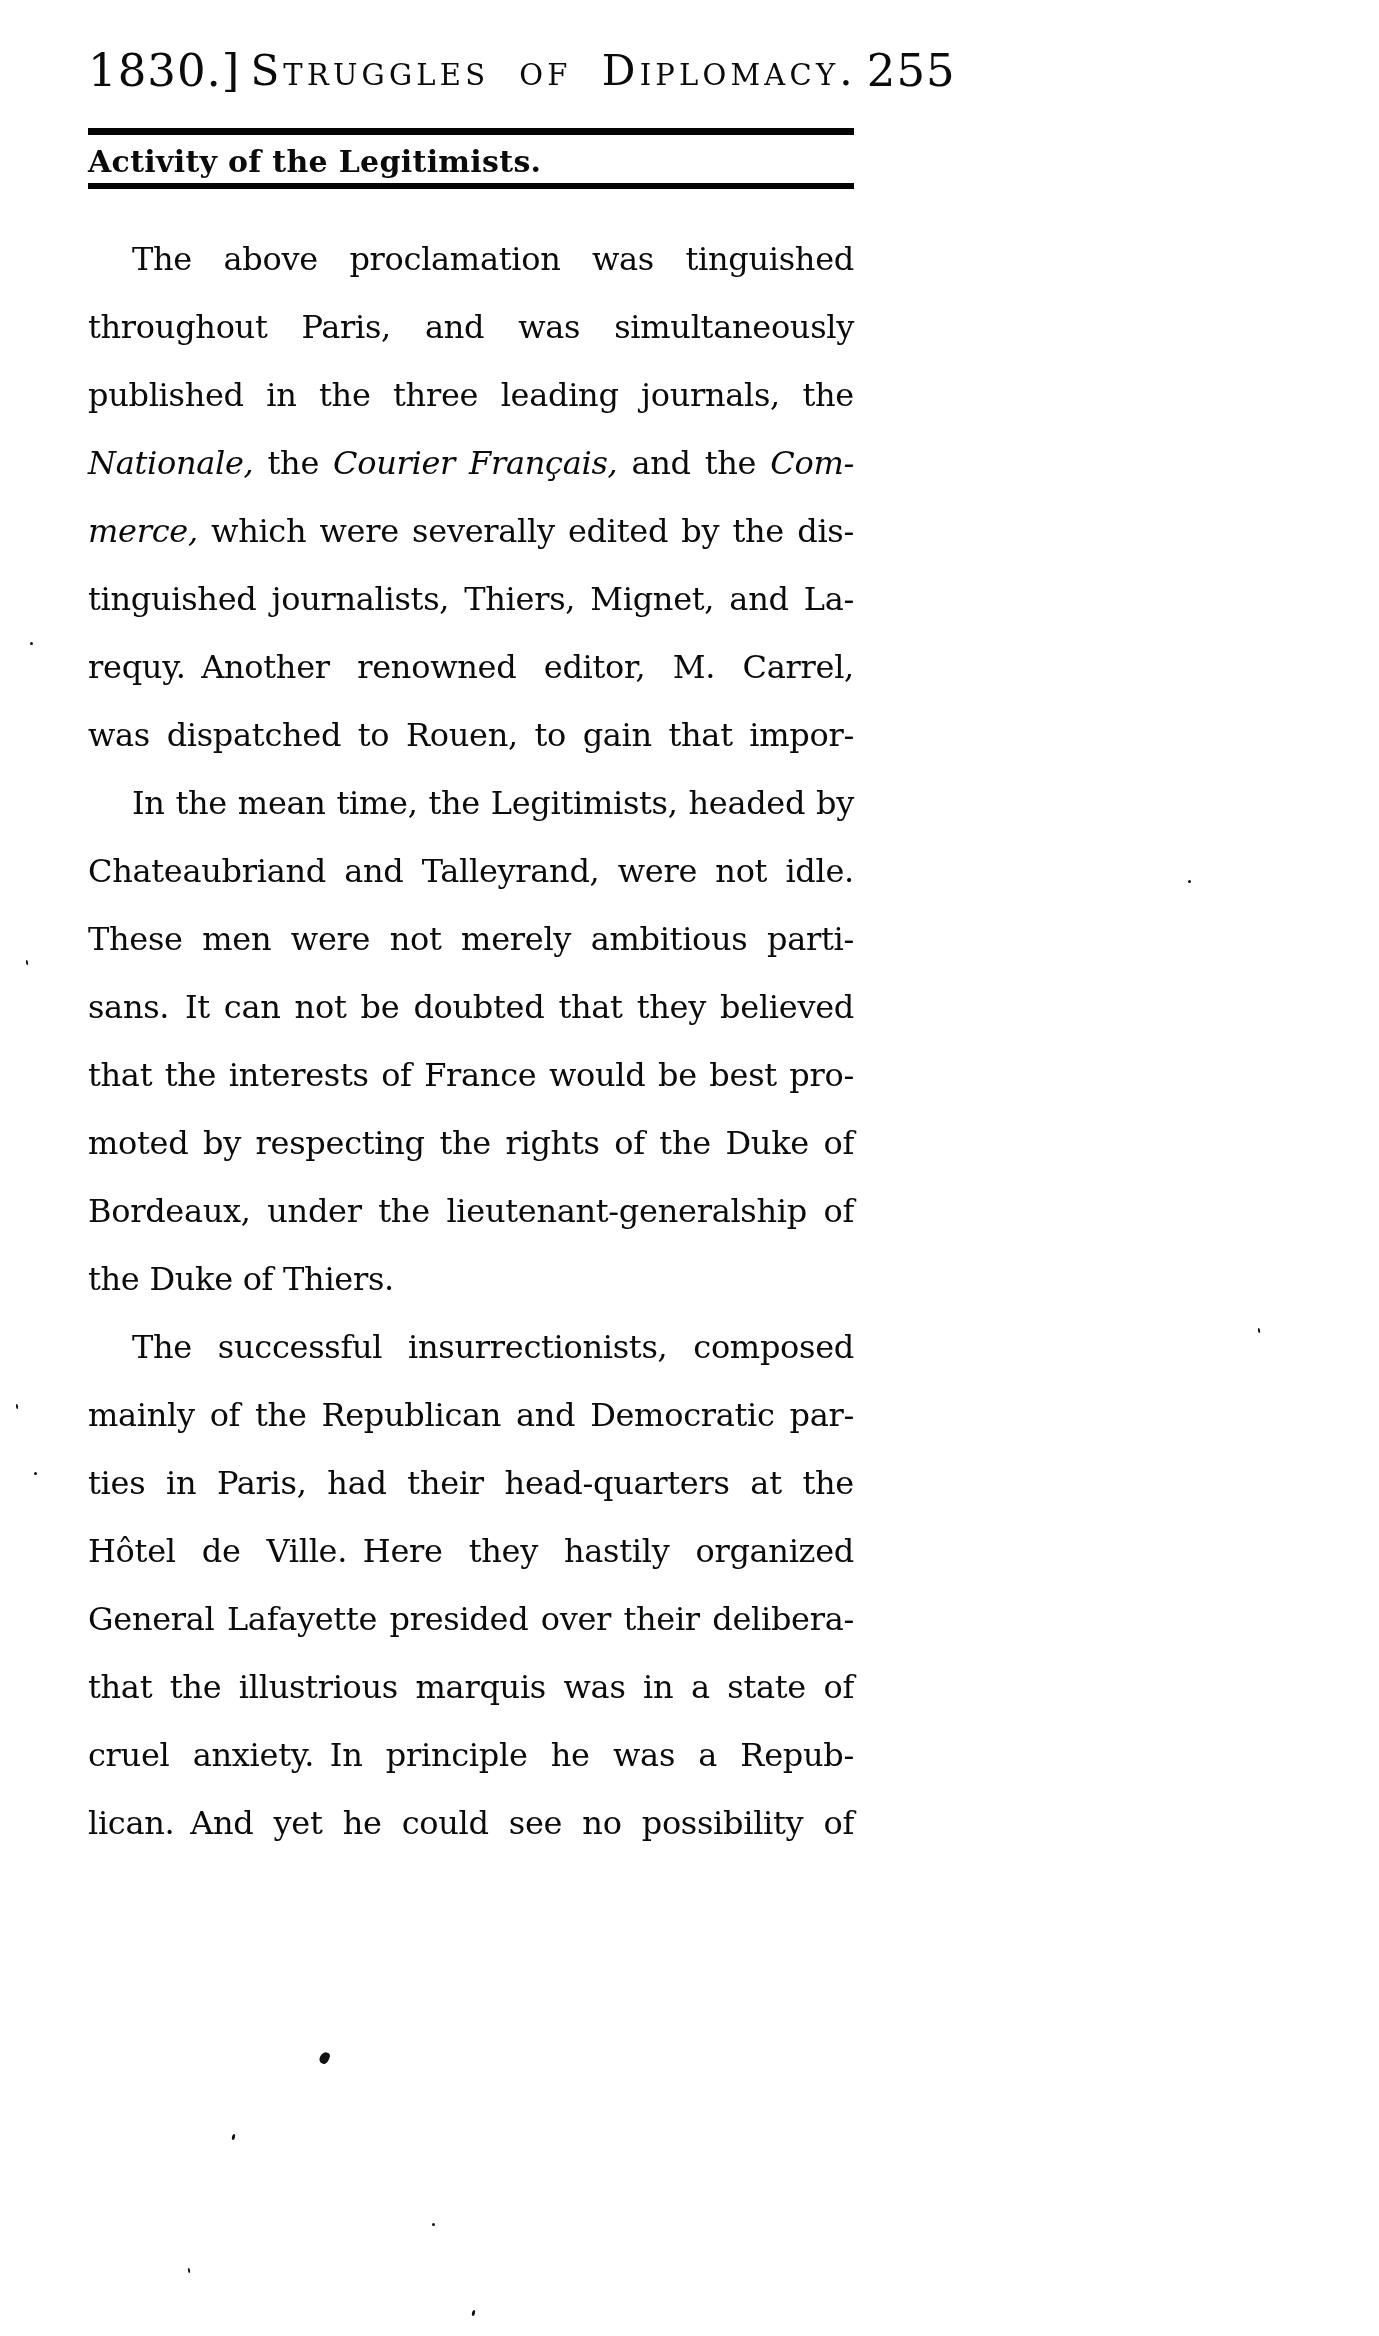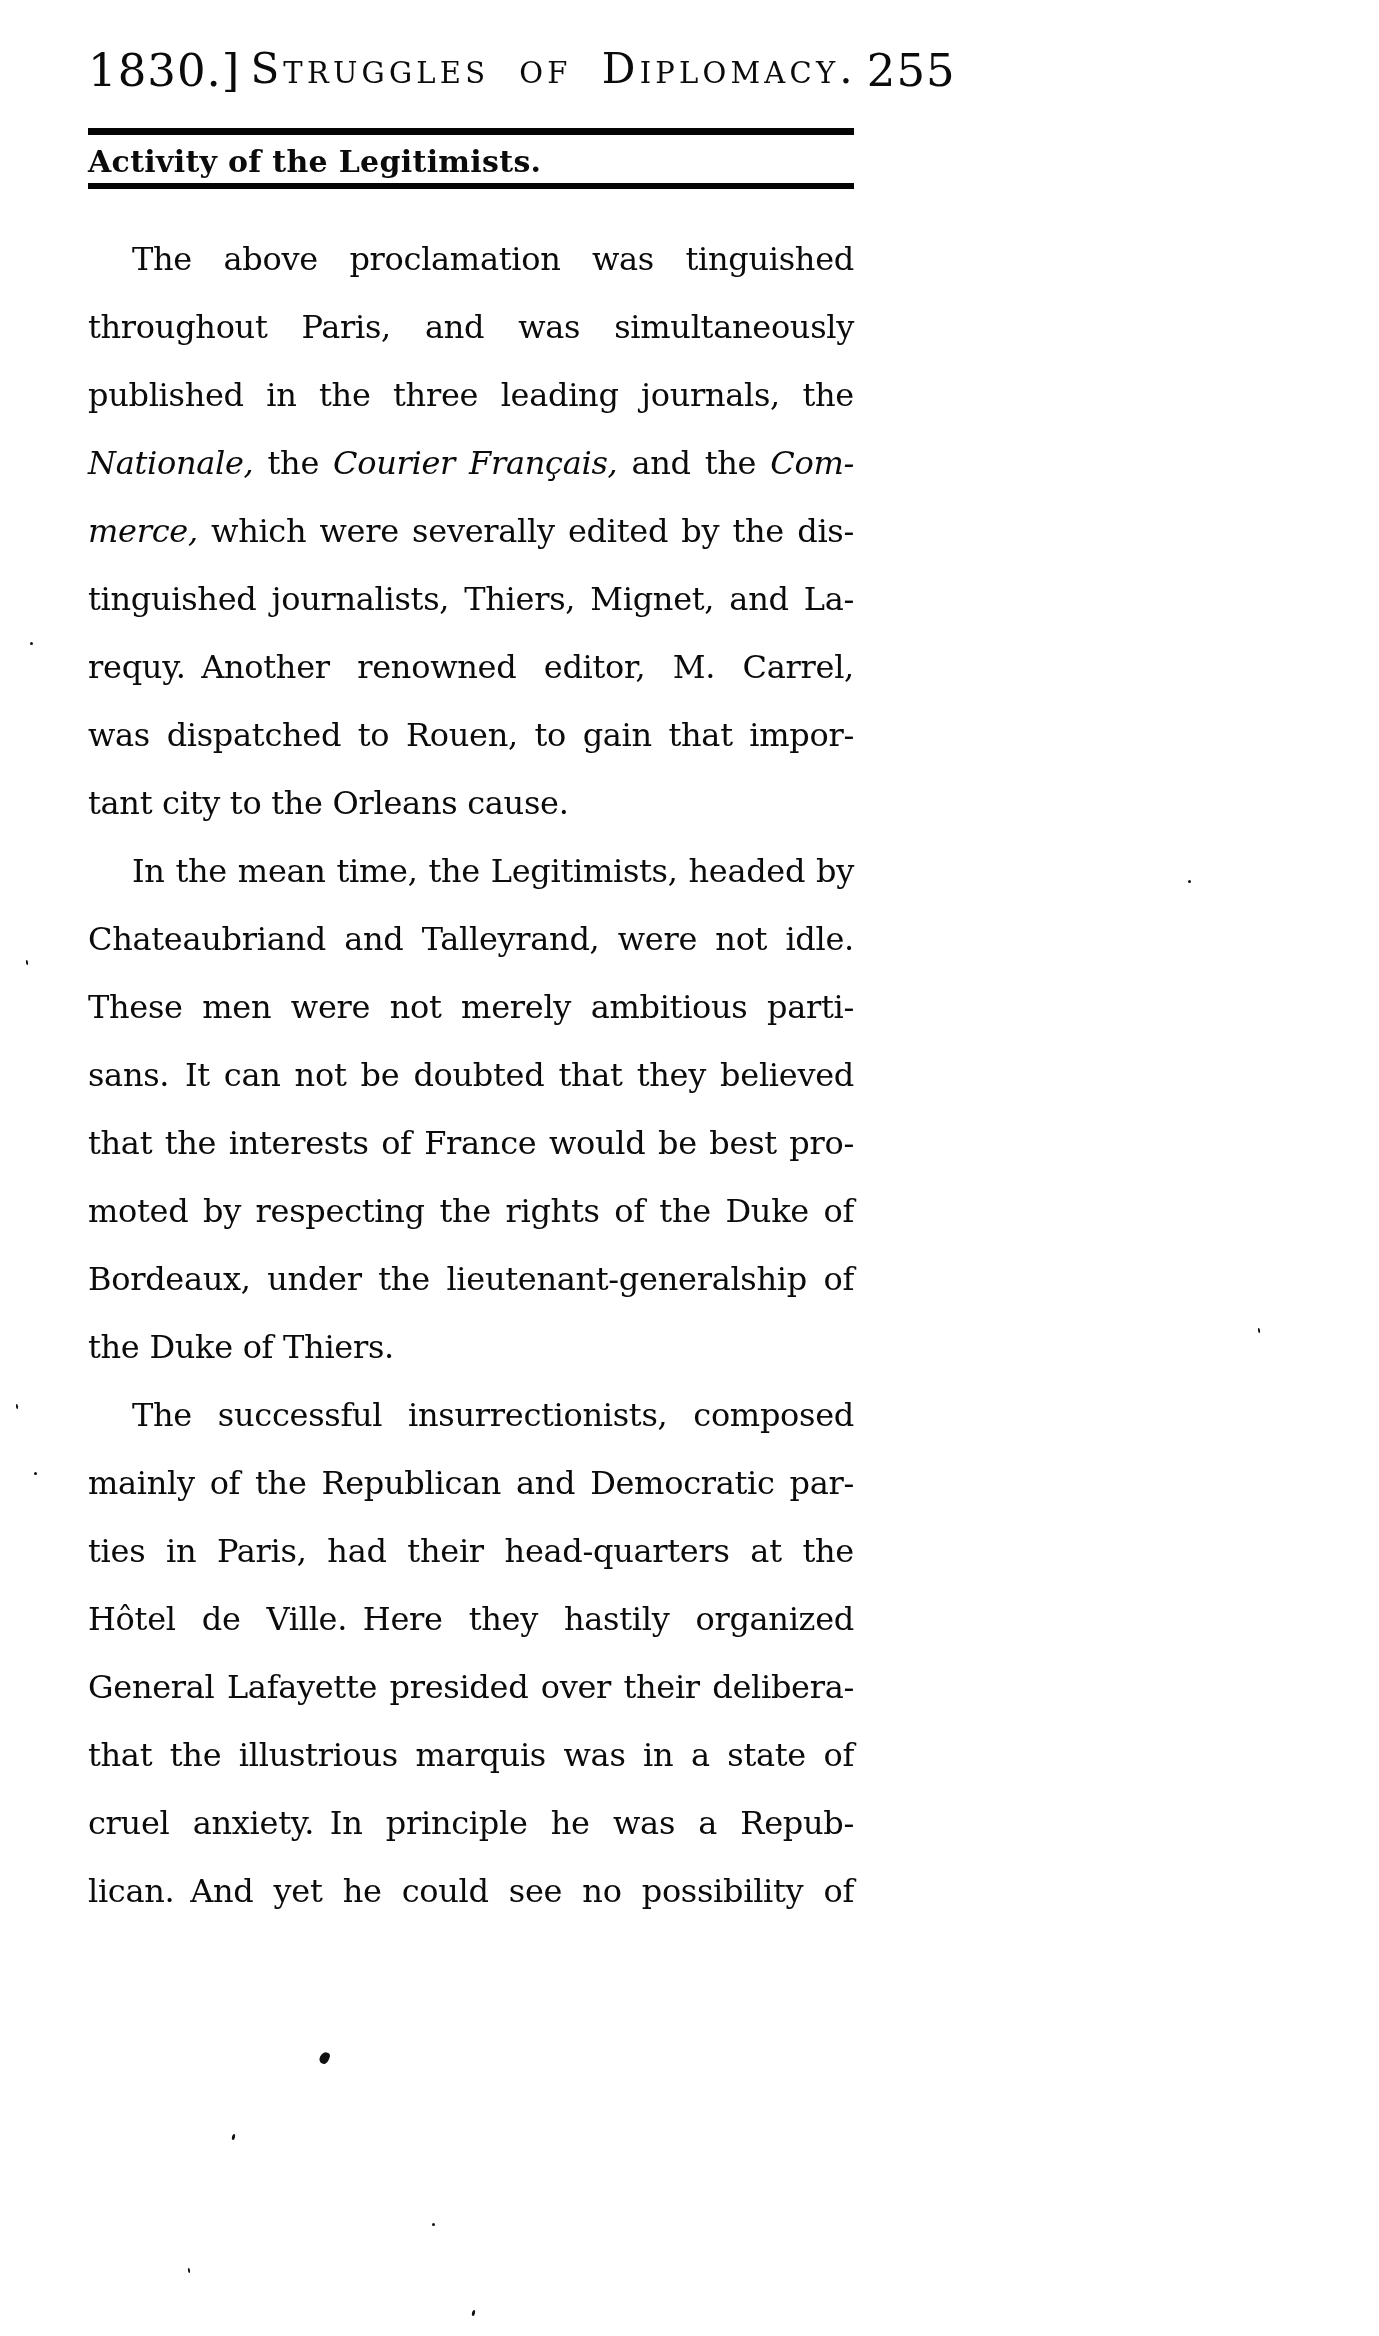--- a/index.html
+++ b/index.html
@@ -17,21 +17,21 @@
   }
   .column {
     position: absolute;
     left: 88px;
     top: 46px;
     width: 766px;
   }
   .running-header {
     display: flex;
     justify-content: space-between;
-    align-items: flex-start;
+    align-items: center;
     font-size: 45px;
     line-height: 1.1;
     white-space: nowrap;
   }
   .running-header .year,
   .running-header .pagenum {
     letter-spacing: 1px;
   }
   .running-header .title {
     font-variant: small-caps;
@@ -106,21 +106,20 @@
   <div class="body-text">
       <div class="paragraph">
         <div class="line first"><span>The above proclamation was tinguished</span></div>
         <div class="line"><span>throughout Paris, and was simultaneously</span></div>
         <div class="line"><span>published in the three leading journals, the</span></div>
         <div class="line"><span class="it">Nationale,</span><span> the </span><span class="it">Courier Français,</span><span> and the </span><span class="it">Com-</span></div>
         <div class="line"><span class="it">merce,</span><span> which were severally edited by the dis-</span></div>
         <div class="line"><span>tinguished journalists, Thiers, Mignet, and La-</span></div>
         <div class="line"><span>requy. Another renowned editor, M. Carrel,</span></div>
         <div class="line"><span>was dispatched to Rouen, to gain that impor-</span></div>
-        <div class="line last"><span>tant city to the Orleans cause.</span></div>
       </div>
       <div class="paragraph">
         <div class="line first"><span>In the mean time, the Legitimists, headed by</span></div>
         <div class="line"><span>Chateaubriand and Talleyrand, were not idle.</span></div>
         <div class="line"><span>These men were not merely ambitious parti-</span></div>
         <div class="line"><span>sans. It can not be doubted that they believed</span></div>
         <div class="line"><span>that the interests of France would be best pro-</span></div>
         <div class="line"><span>moted by respecting the rights of the Duke of</span></div>
         <div class="line"><span>Bordeaux, under the lieutenant-generalship of</span></div>
         <div class="line last"><span>the Duke of Thiers.</span></div>

